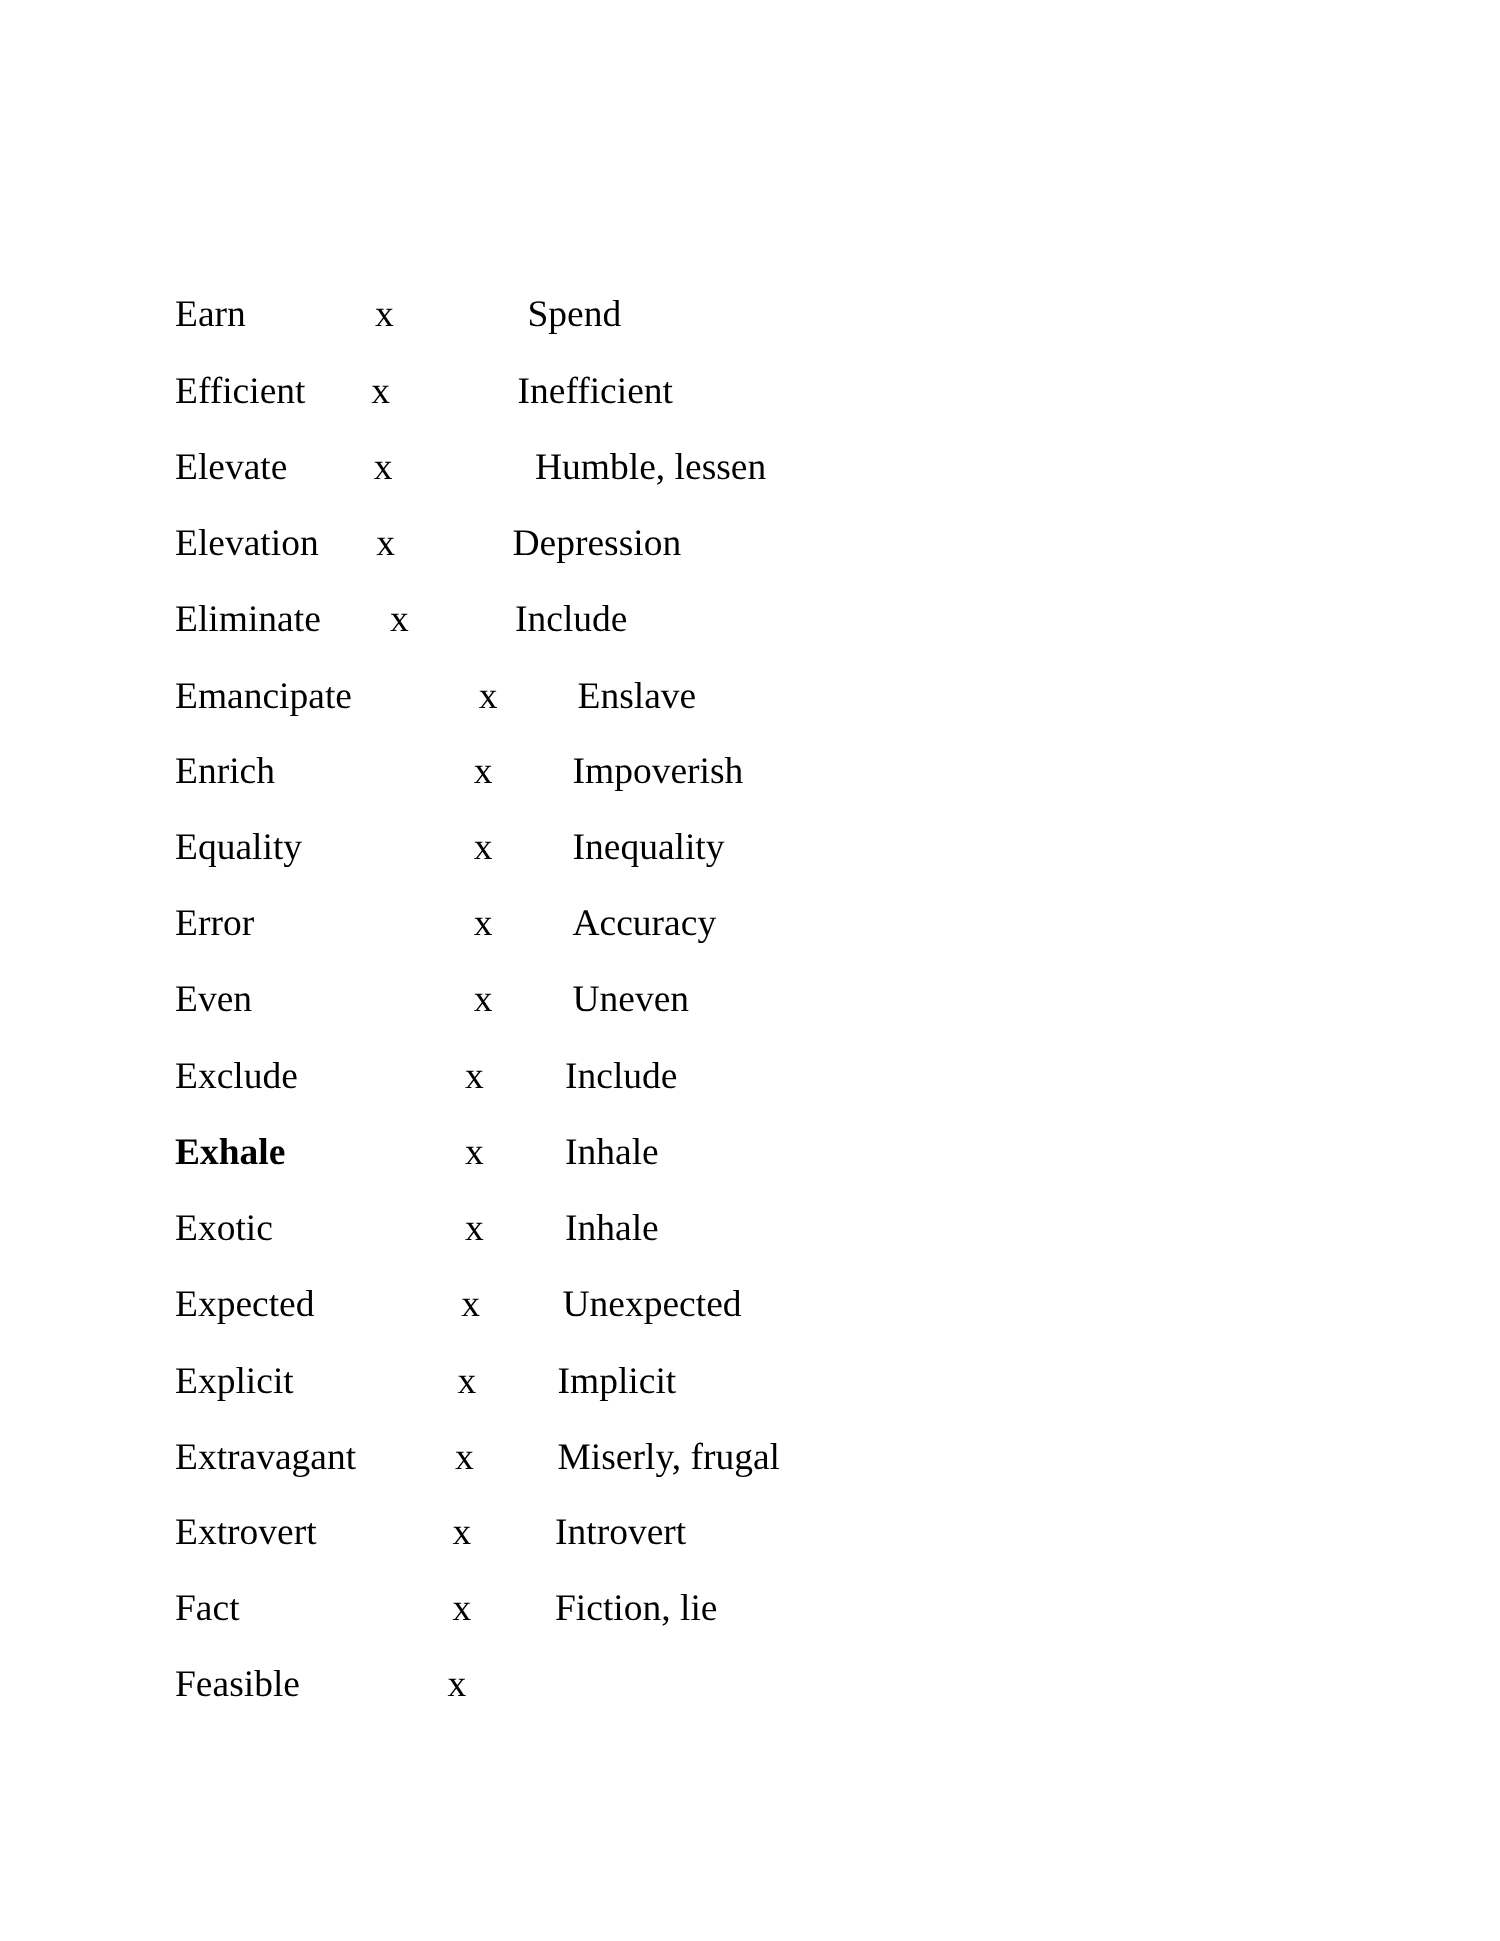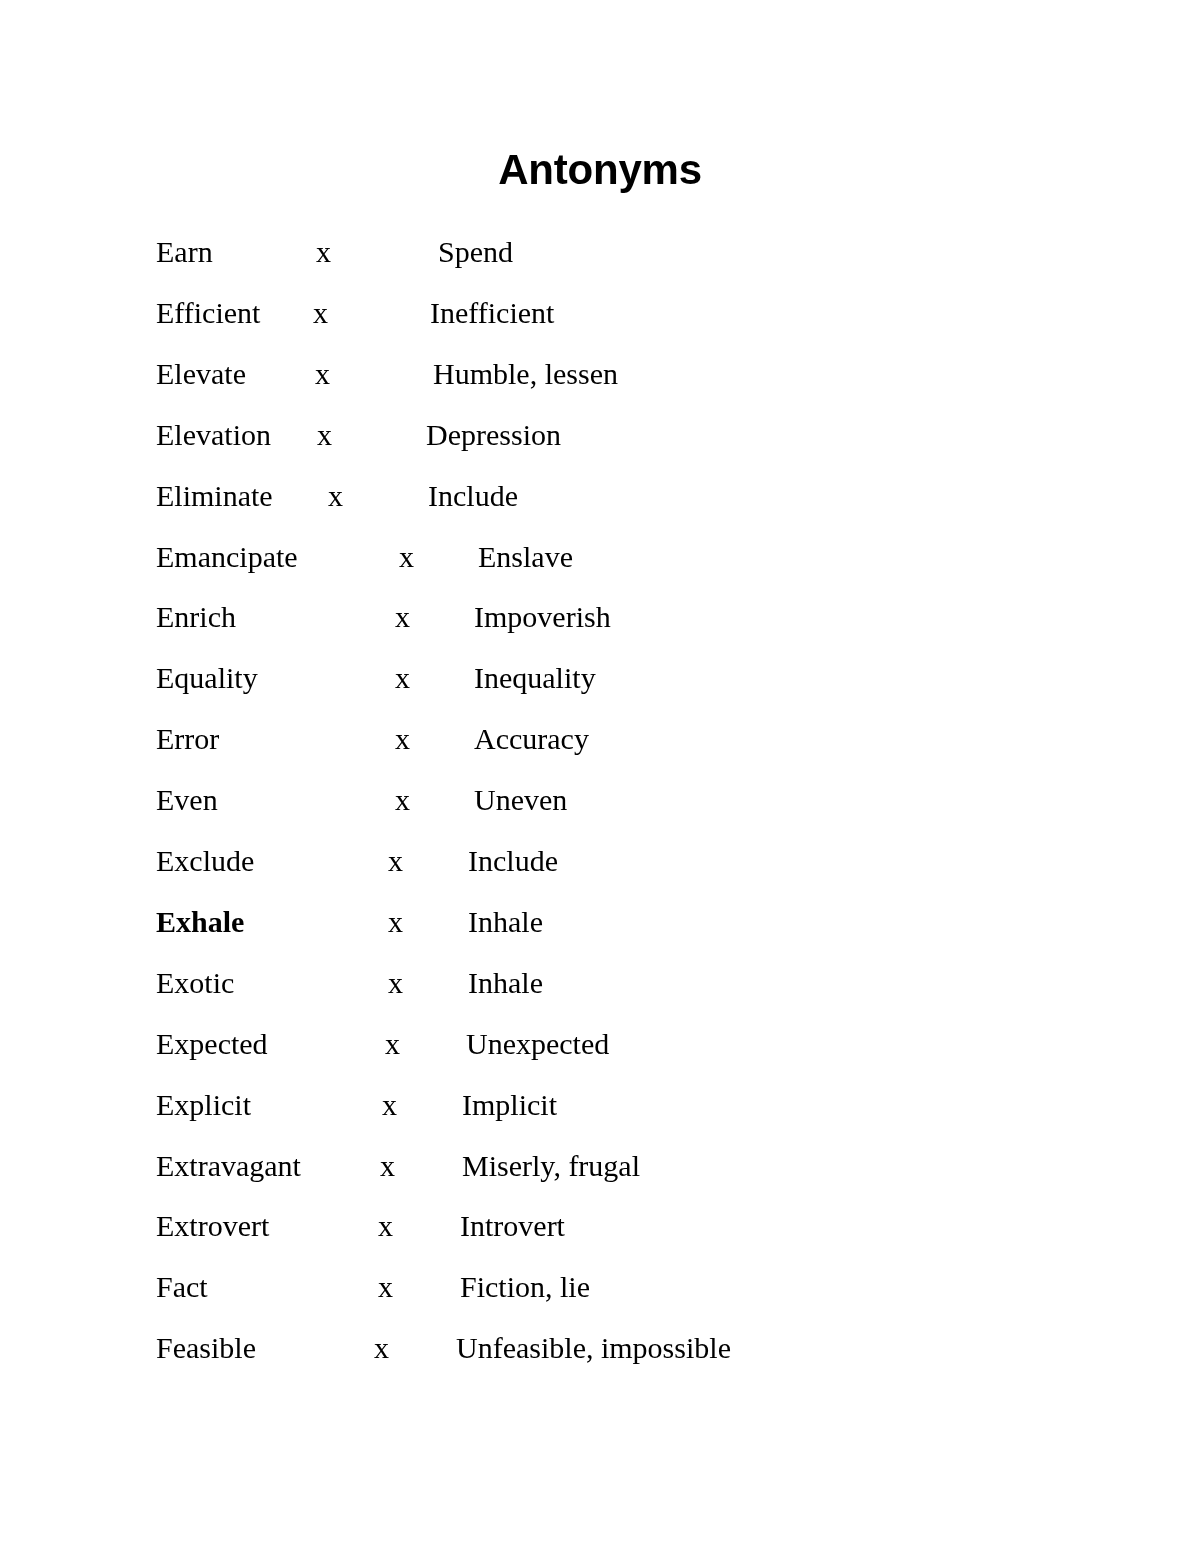--- a/index.html
+++ b/index.html
@@ -39,56 +39,54 @@
   .antonym-row {
     position: absolute;
     left: 0;
     width: 956px;
     height: 40px;
     font-family: "Liberation Serif", "DejaVu Serif", serif;
     font-size: 30px;
     line-height: 40px;
     color: #000000;
     white-space: nowrap;
-    margin-left: 16px;
   }
   .col-word,
   .col-sep,
   .col-antonym {
     position: absolute;
     top: 0;
     font-family: "Liberation Serif", "DejaVu Serif", serif;
     font-size: 30px;
     line-height: 40px;
     color: #000000;
     white-space: nowrap;
   }
 </style>
 </head>
 <body>
 
 <div class="page">
 
-  <div class="doc-title">Antonyms</div>
 
   <div class="antonym-list">
       <div class="antonym-row" style="top: 232px;">
         <span class="col-word" style="left: 140px;">Earn</span>
         <span class="col-sep" style="left: 300px;">x</span>
         <span class="col-antonym" style="left: 422px;">Spend</span>
       </div>
       <div class="antonym-row" style="top: 292.9px;">
         <span class="col-word" style="left: 140px;">Efficient</span>
         <span class="col-sep" style="left: 297px;">x</span>
         <span class="col-antonym" style="left: 414px; text-align: right;">Inefficient</span>
       </div>
       <div class="antonym-row" style="top: 353.8px;">
         <span class="col-word" style="left: 140px;">Elevate</span>
         <span class="col-sep" style="left: 299px;">x</span>
-        <span class="col-antonym" style="left: 417px;">Humble, lessen</span>
+        <span class="col-antonym" style="left: 428px;">Humble, lessen</span>
       </div>
       <div class="antonym-row" style="top: 414.7px;">
         <span class="col-word" style="left: 140px;">Elevation</span>
         <span class="col-sep" style="left: 301px;">x</span>
         <span class="col-antonym" style="left: 410px;">Depression</span>
       </div>
       <div class="antonym-row" style="top: 475.6px;">
         <span class="col-word" style="left: 140px;">Eliminate</span>
         <span class="col-sep" style="left: 312px;">x</span>
         <span class="col-antonym" style="left: 412px;">Include</span>
@@ -154,17 +152,16 @@
         <span class="col-antonym" style="left: 444px;">Introvert</span>
       </div>
       <div class="antonym-row" style="top: 1267.3px;">
         <span class="col-word" style="left: 140px;">Fact</span>
         <span class="col-sep" style="left: 362px;">x</span>
         <span class="col-antonym" style="left: 444px;">Fiction, lie</span>
       </div>
       <div class="antonym-row" style="top: 1328.2px;">
         <span class="col-word" style="left: 140px;">Feasible</span>
         <span class="col-sep" style="left: 358px;">x</span>
-        <span class="col-antonym" style="left: 440px;">Unfeasible, impossible</span>
       </div>
     </div>
 
 </div>
 
 </body></html>

